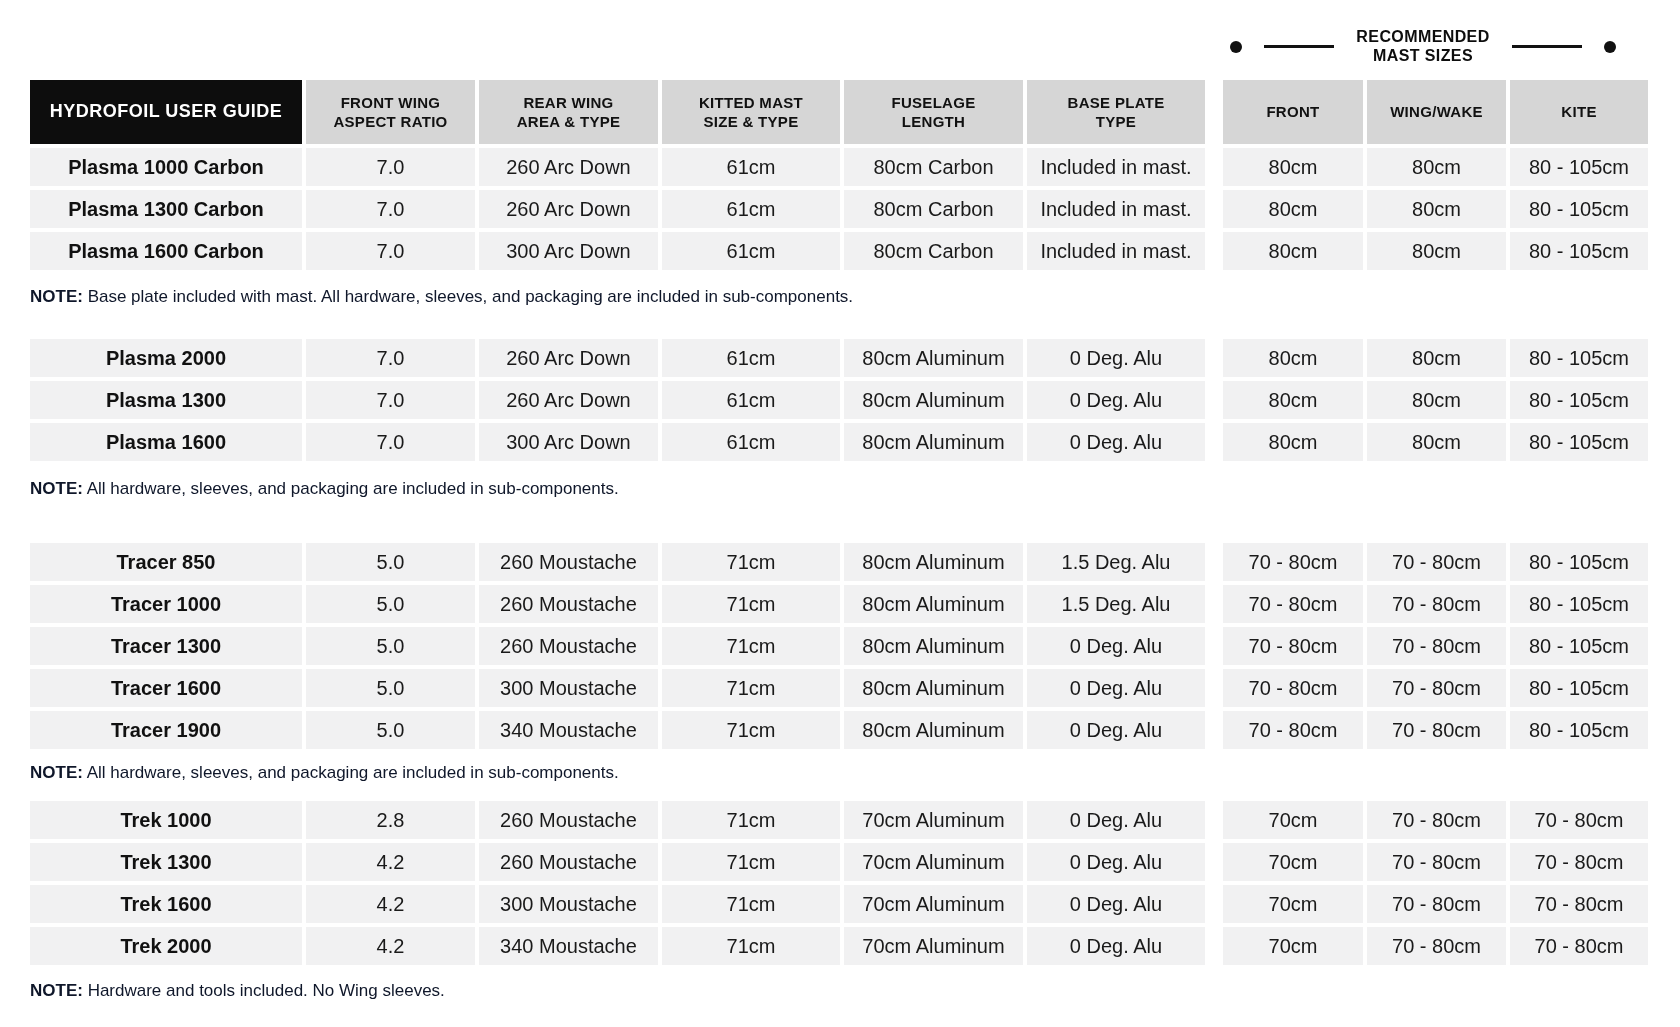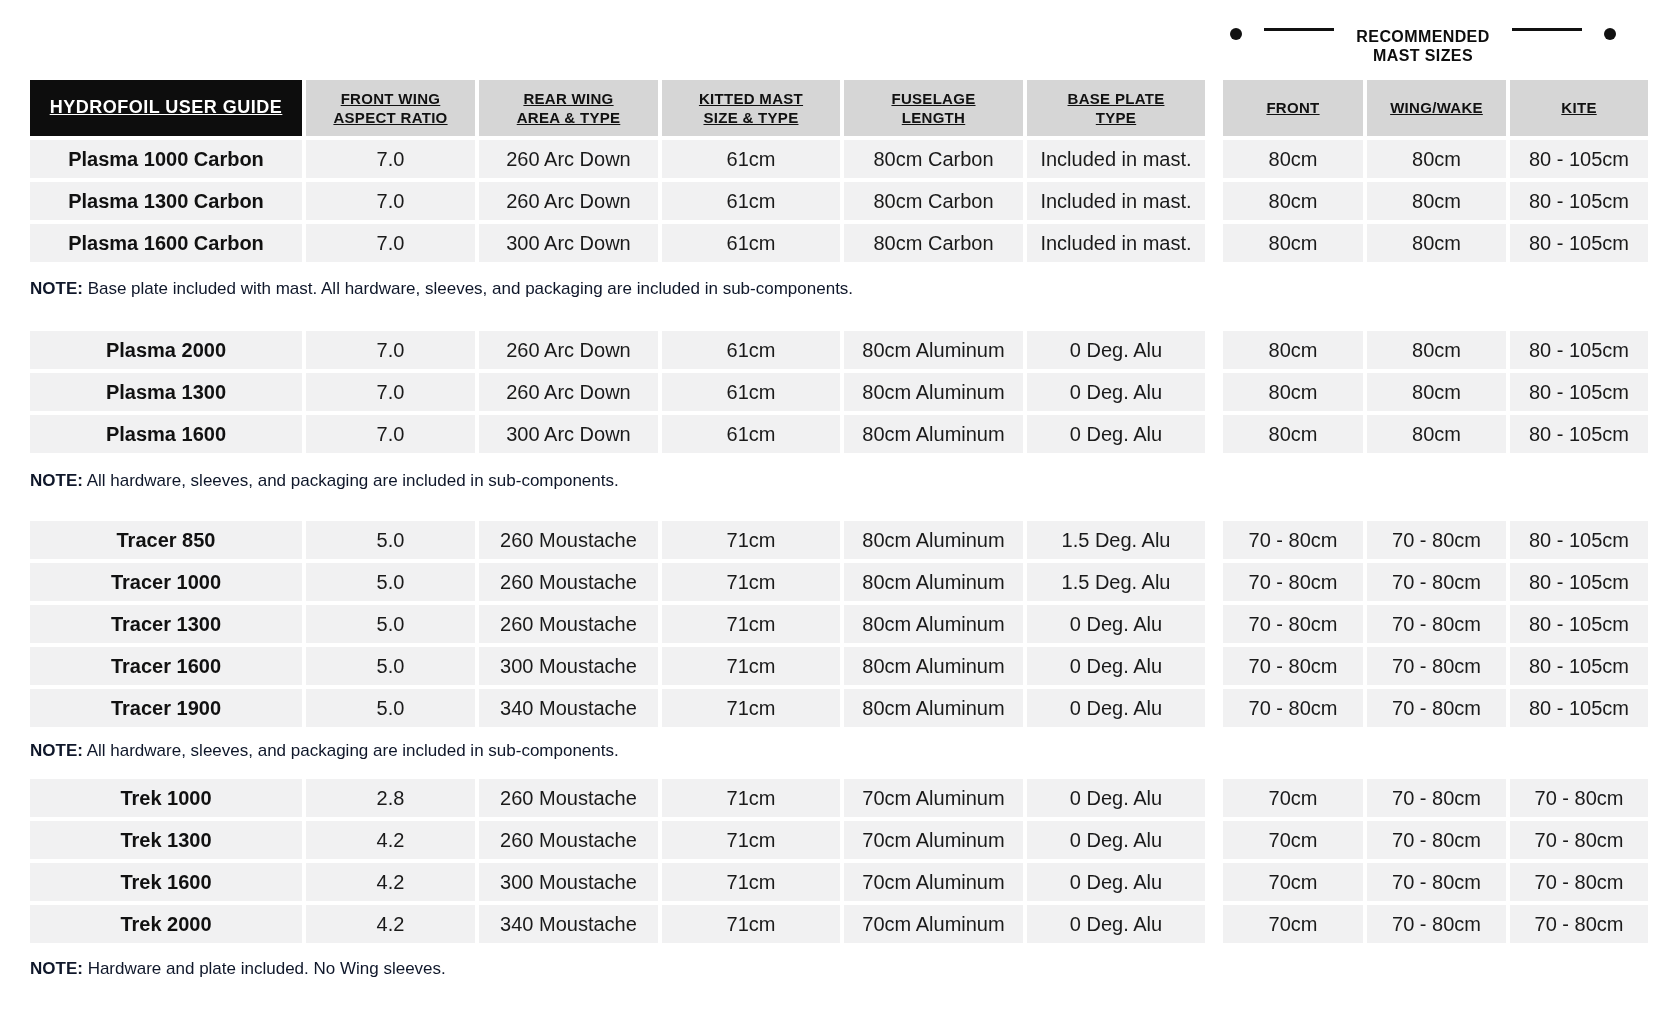--- a/index.html
+++ b/index.html
@@ -10,21 +10,21 @@
     color: #1a1a1a;
     -webkit-font-smoothing: antialiased;
   }
   .page { position: relative; width: 1680px; height: 1027px; overflow: hidden; }
   .table-wrap { position: absolute; left: 30px; top: 0; width: 1618px; }
 
   
   .header-area { position: relative; height: 80px; }
   .callout {
     position: absolute; left: 1200px; top: 28px; width: 386px;
-    display: flex; align-items: flex-start; gap: 22px;
+    display: flex; align-items: center; gap: 22px;
   }
   .callout .dot { width: 12px; height: 12px; border-radius: 50%; background: #111; flex: 0 0 auto; }
   .callout .line { height: 3px; background: #111; flex: 1 1 auto; }
   .callout .label {
     font-weight: bold; font-size: 16px; line-height: 1.18;
     text-align: center; white-space: pre-line; letter-spacing: 0.4px;
     color: #0d0d0d; flex: 0 0 auto;
   }
 
   
@@ -36,38 +36,38 @@
   .row { display: contents; }
   .cell {
     background: #f1f1f2; height: 38px;
     display: flex; align-items: center; justify-content: center;
     font-size: 20px; text-align: center; line-height: 1.1;
   }
   .cell.model { font-weight: bold; color: #111; }
   .cell.spacer { background: transparent; }
 
   .head .cell {
-    background: #d6d6d6; height: 56px;
+    background: #d6d6d6; height: 64px;
     font-size: 15px; font-weight: bold; letter-spacing: 0.3px;
-    white-space: pre-line; line-height: 1.3; color: #111; text-decoration: underline;
+    white-space: pre-line; line-height: 1.3; color: #111;
   }
   .head .title-cell {
     background: #0d0d0d; color: #ffffff;
     font-size: 18px; letter-spacing: 0.5px; white-space: normal;
   }
   .head .spacer { background: transparent; }
 
   .note { margin: 0; font-size: 17px; line-height: 20px; color: #0f172a; }
   .note b { font-weight: bold; }
 
   .s1 { margin-top: 4px; }
   .note1 { margin-top: 17px; }
   .s2 { margin-top: 32px; }
   .note2 { margin-top: 18px; }
-  .s3 { margin-top: 30px; }
+  .s3 { margin-top: 44px; }
   .note3 { margin-top: 14px; }
   .s4 { margin-top: 18px; }
   .note4 { margin-top: 16px; }
 </style>
 </head>
 <body>
 
 <div class="page">
   <div class="table-wrap">
 
@@ -287,16 +287,16 @@
         <div class="cell">340 Moustache</div>
         <div class="cell">71cm</div>
         <div class="cell">70cm Aluminum</div>
         <div class="cell">0 Deg. Alu</div>
         <div class="cell spacer"></div>
         <div class="cell">70cm</div>
         <div class="cell">70 - 80cm</div>
         <div class="cell">70 - 80cm</div>
       </div>
     </div>
-    <p class="note note4"><b>NOTE:</b> <span>Hardware and plate included. No Wing sleeves.</span></p>
+    <p class="note note4"><b>NOTE:</b> <span>Hardware and tools included. No Wing sleeves.</span></p>
 
   </div>
 </div>
 
 </body></html>

